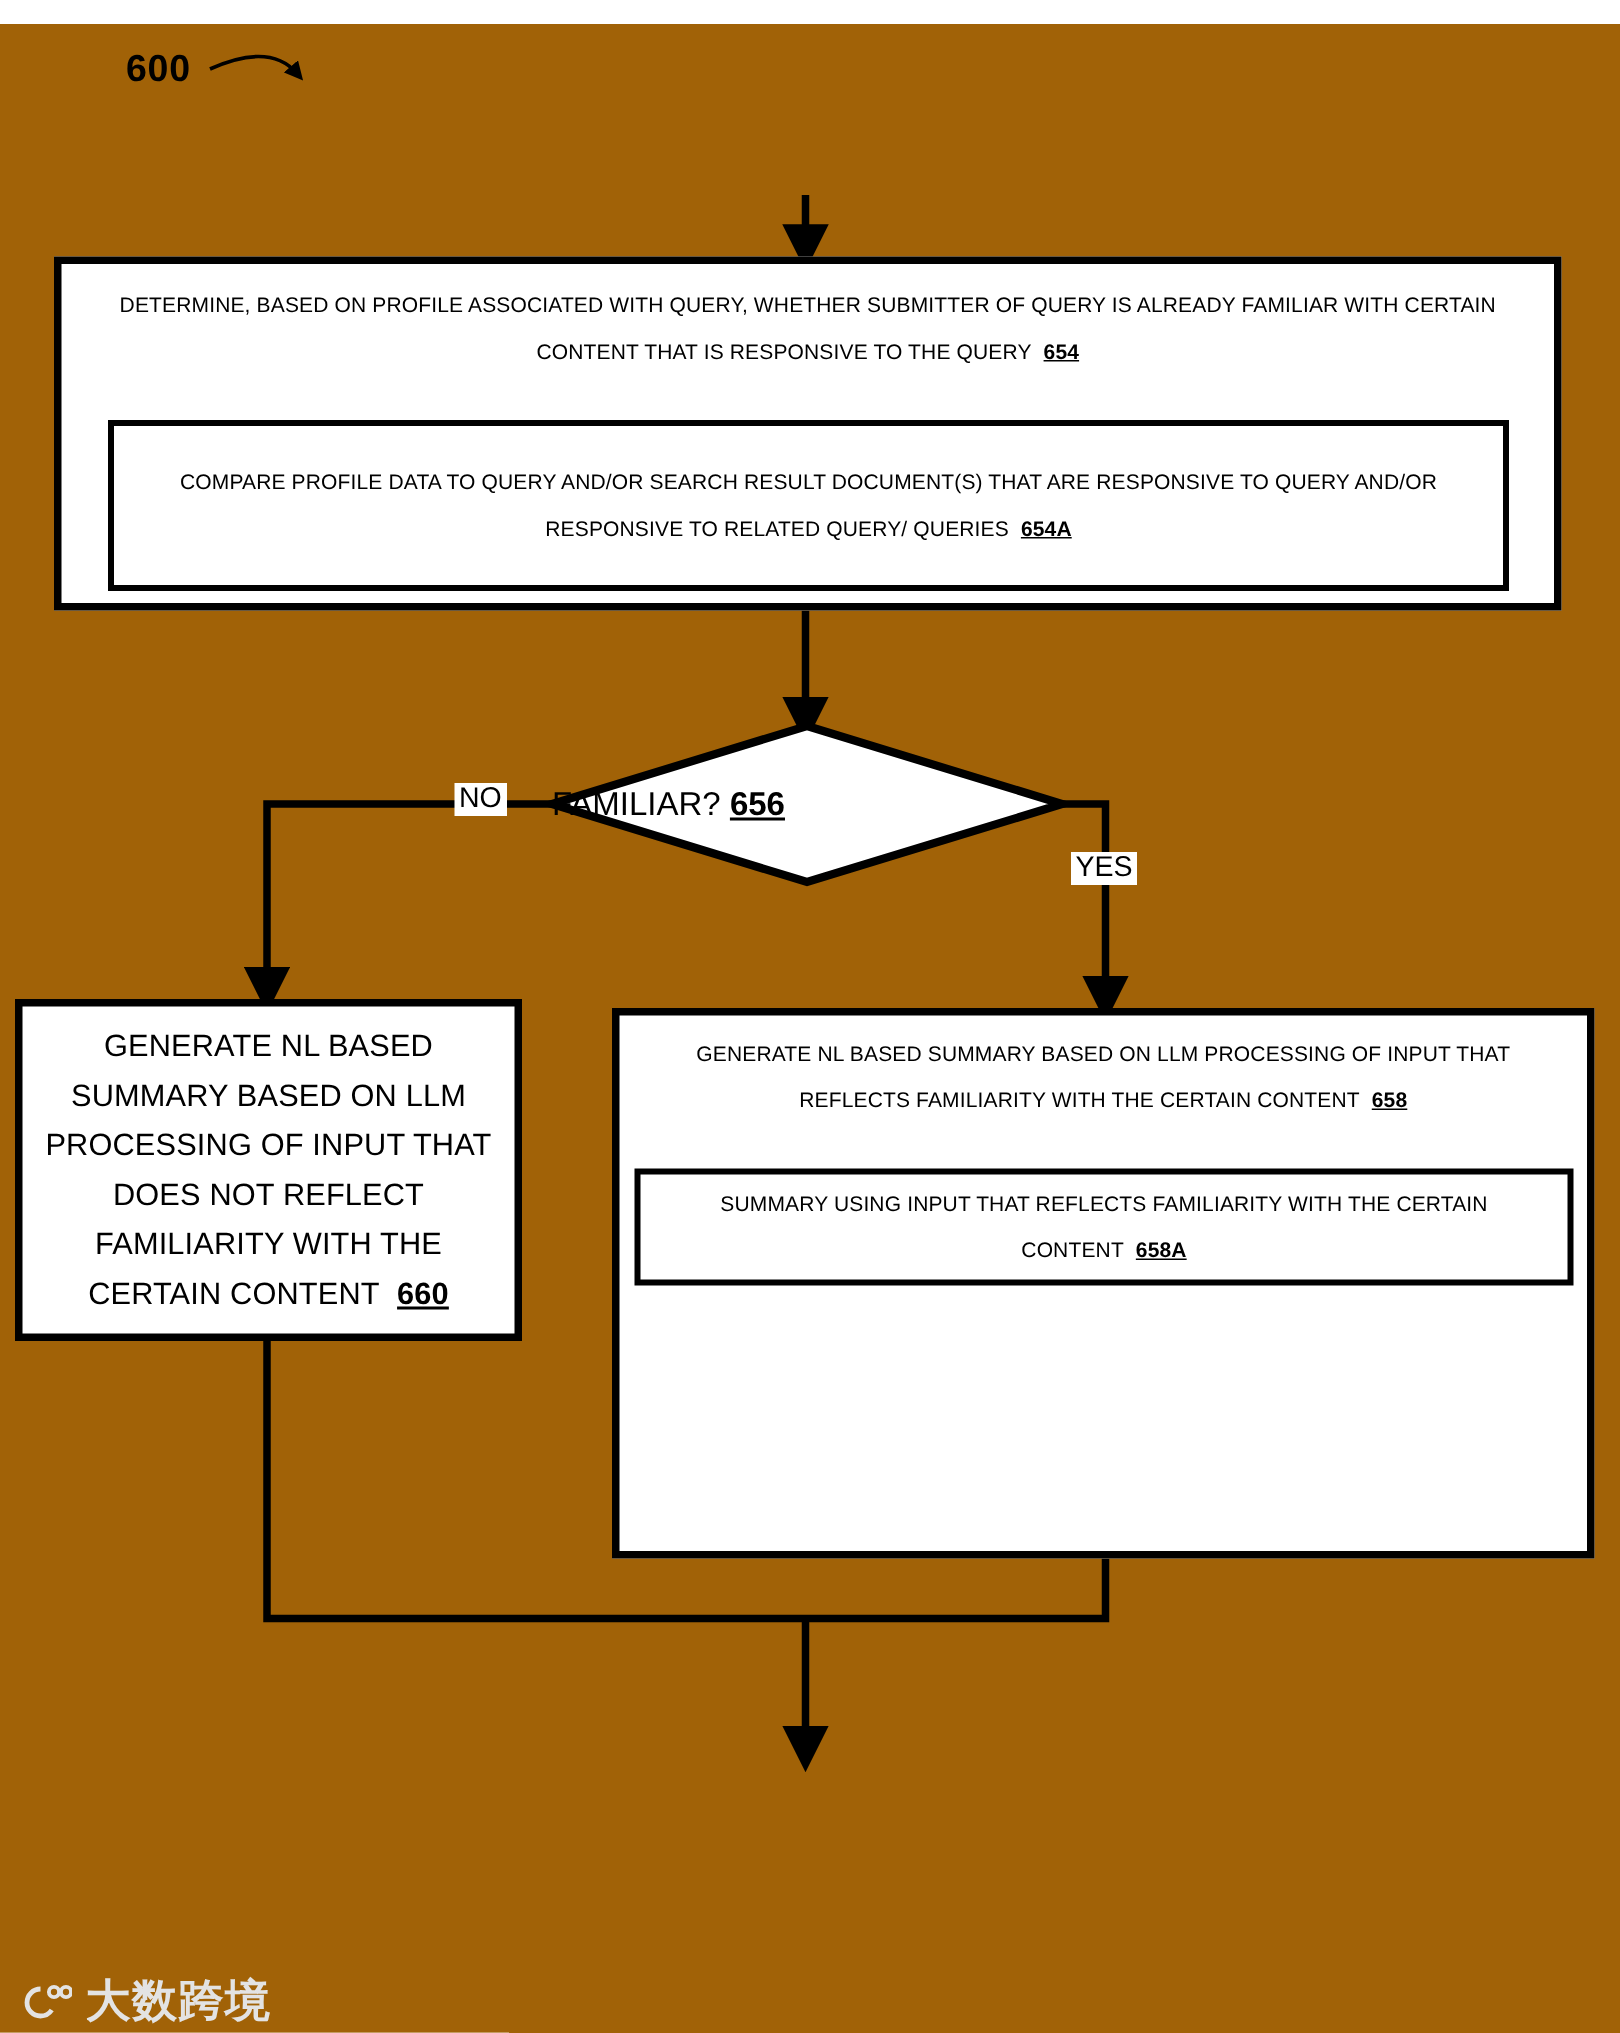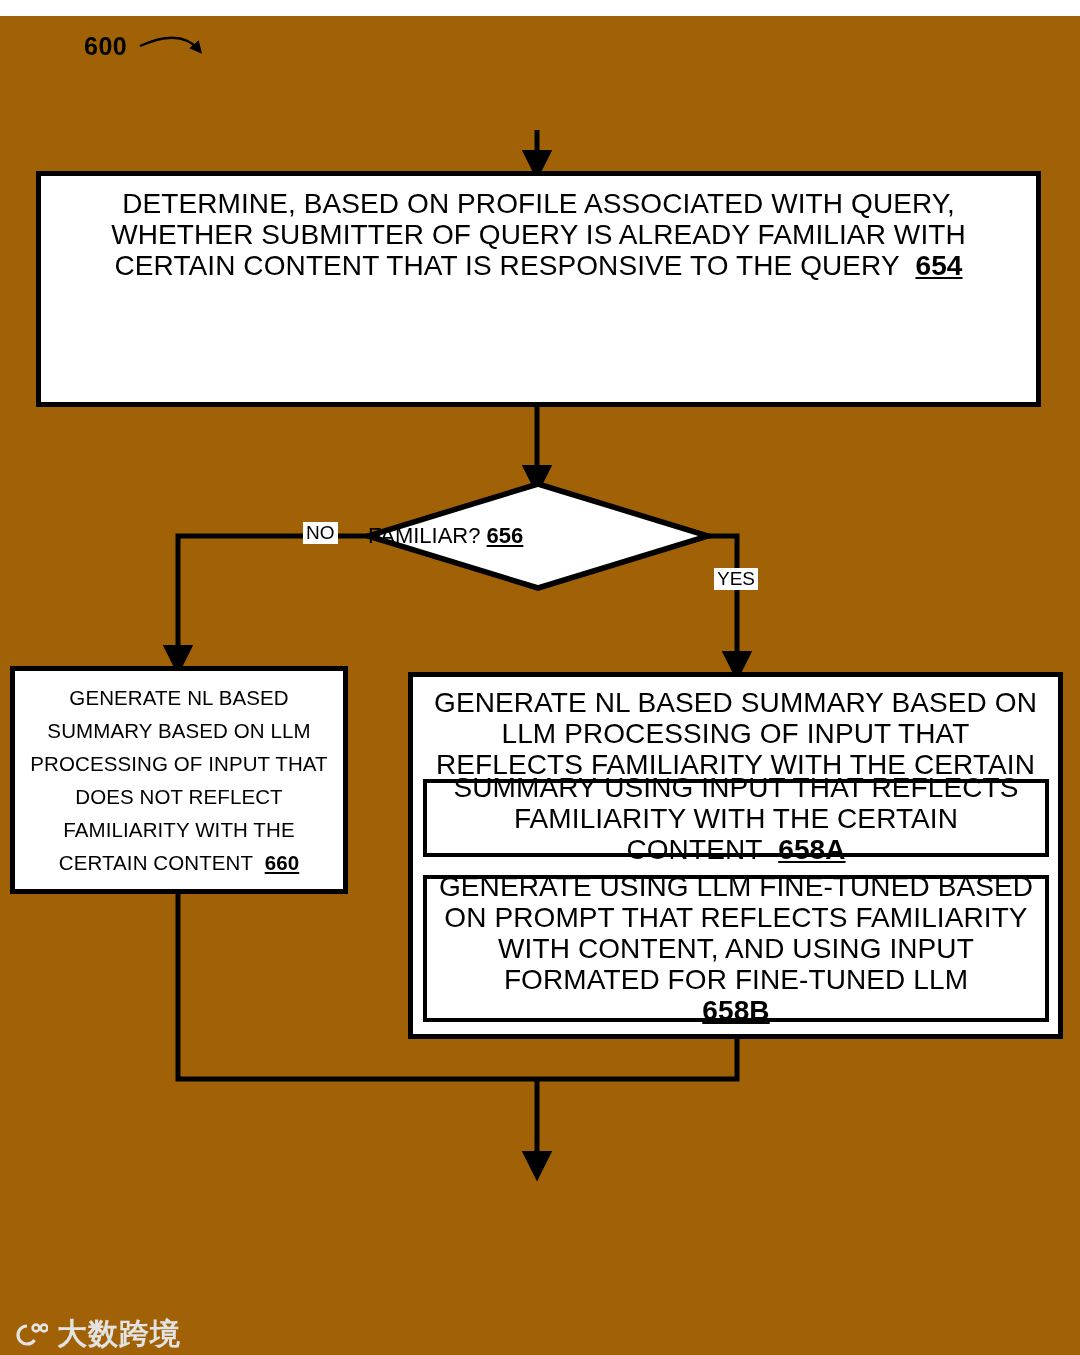--- a/index.html
+++ b/index.html
@@ -39,21 +39,21 @@
     justify-content: center;
     text-align: center;
     color: #000;
   }
   .box.inner {
     border-width: 4px;
   }
   .boxtext {
     display: block;
     width: 100%;
-    font-size: 28px;
+    font-size: 14px;
     line-height: 31px;
     letter-spacing: 0.1px;
     padding: 0 10px;
     box-sizing: border-box;
   }
   .box-652 { left: 36px; top: 66px; width: 1005px; height: 48px; }
   .box-652 .boxtext { font-size: 21px; }
   .box-654 { left: 36px; top: 155px; width: 1005px; height: 236px;
              align-items: flex-start; justify-content: flex-start;
              flex-direction: column; }
@@ -143,20 +143,23 @@
     <line x1="537" y1="1063" x2="537" y2="1150" stroke="#000" stroke-width="5" marker-end="url(#arw)"></line>
   </svg>
 
 
   <div class="box box-654">
     <div class="box-654-head">
       <span class="boxtext"><span>DETERMINE, BASED ON PROFILE ASSOCIATED WITH QUERY, WHETHER SUBMITTER OF QUERY IS ALREADY FAMILIAR WITH CERTAIN CONTENT THAT IS RESPONSIVE TO THE QUERY</span>&nbsp;&nbsp;<span class="num">654</span></span>
     </div>
   </div>
 
+  <div class="box inner box-654a">
+    <span class="boxtext"><span>COMPARE PROFILE DATA TO QUERY AND/OR SEARCH RESULT DOCUMENT(S) THAT ARE RESPONSIVE TO QUERY AND/OR RESPONSIVE TO RELATED QUERY/ QUERIES</span>&nbsp;&nbsp;<span class="num">654A</span></span>
+  </div>
 
   <div class="box-656-wrap">
     <div class="diamond-label">
       <span>FAMILIAR?</span>&nbsp;<span class="num">656</span>
     </div>
   </div>
 
   <div class="edge-label lbl-no">NO</div>
   <div class="edge-label lbl-yes">YES</div>
 
@@ -167,23 +170,20 @@
   <div class="box box-658">
     <div class="box-658-head">
       <span class="boxtext"><span>GENERATE NL BASED SUMMARY BASED ON LLM PROCESSING OF INPUT THAT REFLECTS FAMILIARITY WITH THE CERTAIN CONTENT</span>&nbsp;&nbsp;<span class="num">658</span></span>
     </div>
   </div>
 
   <div class="box inner box-658a">
     <span class="boxtext"><span>SUMMARY USING INPUT THAT REFLECTS FAMILIARITY WITH THE CERTAIN CONTENT</span>&nbsp;&nbsp;<span class="num">658A</span></span>
   </div>
 
-  <div class="box inner box-658b">
-    <span class="boxtext"><span>GENERATE USING LLM FINE-TUNED BASED ON PROMPT THAT REFLECTS FAMILIARITY WITH CONTENT, AND USING INPUT FORMATED FOR FINE-TUNED LLM</span><br><span class="num">658B</span></span>
-  </div>
 
 
   <div class="watermark">
     <svg width="34" height="30" viewBox="0 0 34 30">
       <path d="M13 6 a9 9 0 1 0 0 18 a9 9 0 0 0 7.5 -4" fill="none" stroke="#e3e3e3" stroke-width="3.2"></path>
       <circle cx="22" cy="8" r="3.4" fill="none" stroke="#e3e3e3" stroke-width="2.6"></circle>
       <circle cx="30" cy="8" r="3.4" fill="none" stroke="#e3e3e3" stroke-width="2.6"></circle>
     </svg>
     <span class="wm-text">大数跨境</span>
   </div>

